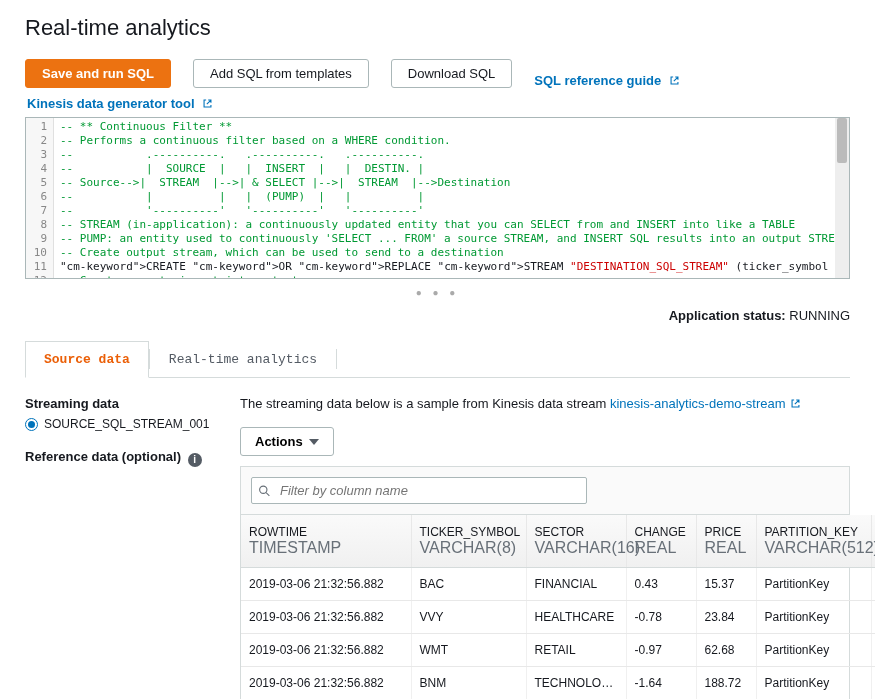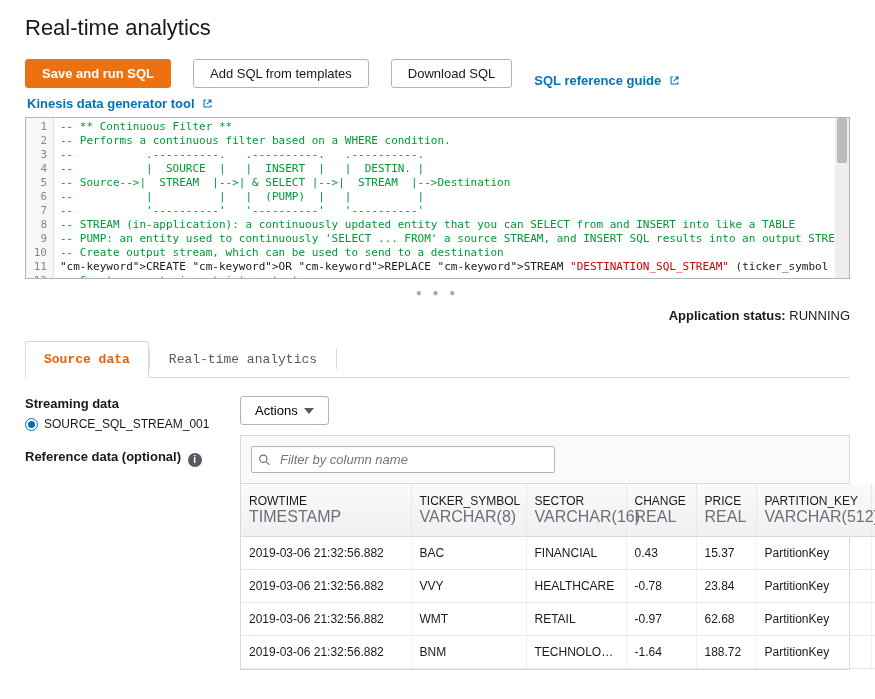--- a/index.html
+++ b/index.html
@@ -34,26 +34,26 @@
 .body-row { display: flex; gap: 20px; align-items: flex-start; }
 .left-col { width: 195px; flex-shrink: 0; }
 .left-col h4 { font-size: 13px; font-weight: bold; margin-bottom: 6px; }
 .radio-row { display: flex; align-items: center; gap: 6px; font-size: 12px; margin-bottom: 18px; }
 .radio-dot { width: 13px; height: 13px; border-radius: 50%; border: 1px solid #0073bb; display: inline-flex; align-items: center; justify-content: center; }
 .radio-dot::after { content: ""; width: 7px; height: 7px; background: #0073bb; border-radius: 50%; }
 .info-icon { display: inline-flex; width: 14px; height: 14px; border-radius: 50%; background: #545b64; color: #fff; font-size: 10px; align-items: center; justify-content: center; font-weight: bold; margin-left: 3px; vertical-align: -2px; }
 
 .right-col { flex: 1; min-width: 0; }
 .desc-text { font-size: 13px; margin-bottom: 16px; }
-.actions-btn { padding: 6px 14px; border: 1px solid #aab7b8; background: #fff; border-radius: 3px; font-size: 13px; font-weight: normal; cursor: pointer; display: inline-flex; align-items: center; gap: 6px; margin-bottom: 10px; }
+.actions-btn { padding: 6px 14px; border: 1px solid #aab7b8; background: #fff; border-radius: 3px; font-size: 13px; font-weight: bold; cursor: pointer; display: inline-flex; align-items: center; gap: 6px; margin-bottom: 10px; }
 .caret-down { width: 0; height: 0; border-left: 5px solid transparent; border-right: 5px solid transparent; border-top: 6px solid #545b64; }
 
 .table-box { border: 1px solid #d5dbdb; }
 .filter-row { padding: 10px; background: #fafafa; border-bottom: 1px solid #d5dbdb; }
-.filter-input-wrap { position: relative; width: 304px; }
+.filter-input-wrap { position: relative; width: 336px; }
 .filter-input { width: 100%; padding: 5px 8px 5px 28px; border: 1px solid #aab7b8; border-radius: 2px; font-size: 13px; font-style: italic; color: #687078; }
 .search-icon { position: absolute; left: 7px; top: 50%; transform: translateY(-50%); width: 13px; height: 13px; }
 
 table { width: 100%; border-collapse: collapse; font-size: 12px; table-layout: fixed; }
 thead { background: linear-gradient(#fafafa, #f0f0f0); }
 th { text-align: left; padding: 10px 8px; border-bottom: 1px solid #d5dbdb; border-right: 1px solid #e8e8e8; vertical-align: top; }
 th:last-child { border-right: none; }
 .th-name { font-weight: normal; font-size: 12px; }
 .th-type { font-weight: normal; color: #687078; font-size: 16px; }
 td { padding: 9px 8px; border-bottom: 1px solid #e8e8e8; border-right: 1px solid #f0f0f0; white-space: nowrap; overflow: hidden; text-overflow: ellipsis; }
@@ -126,20 +126,25 @@
       <span class="radio-dot"></span>
       <span>SOURCE_SQL_STREAM_001</span>
     </div>
     <h4>
       <span>Reference data (optional)</span>
       <span class="info-icon">i</span>
     </h4>
   </div>
 
   <div class="right-col">
+    <p class="desc-text">
+      <span>The streaming data below is a sample from Kinesis data stream </span><a class="link"><span>kinesis-analytics-demo-stream</span><svg class="ext-icon" viewBox="0 0 16 16">
+            <path fill="none" stroke="#0073bb" stroke-width="1.6" d="M6 3H3v10h10V10 M9 3h4v4 M13 3 7 9"></path>
+          </svg></a>
+    </p>
 
     <button class="actions-btn">
       <span>Actions</span>
       <span class="caret-down"></span>
     </button>
 
     <div class="table-box">
       <div class="filter-row">
         <div class="filter-input-wrap">
           <svg class="search-icon" viewBox="0 0 16 16">

